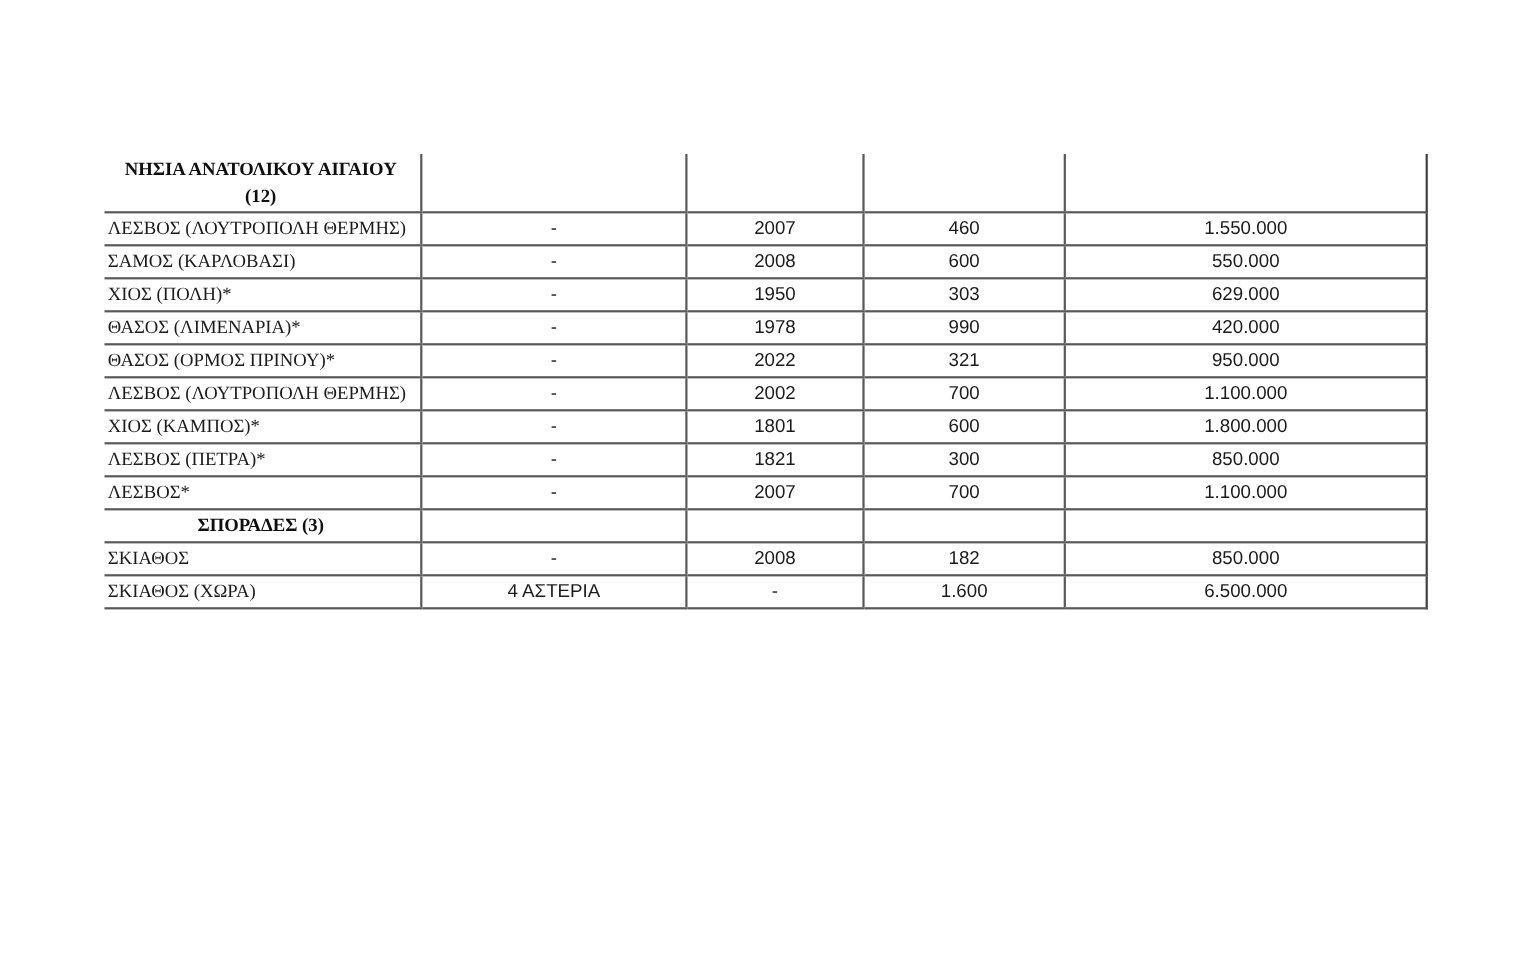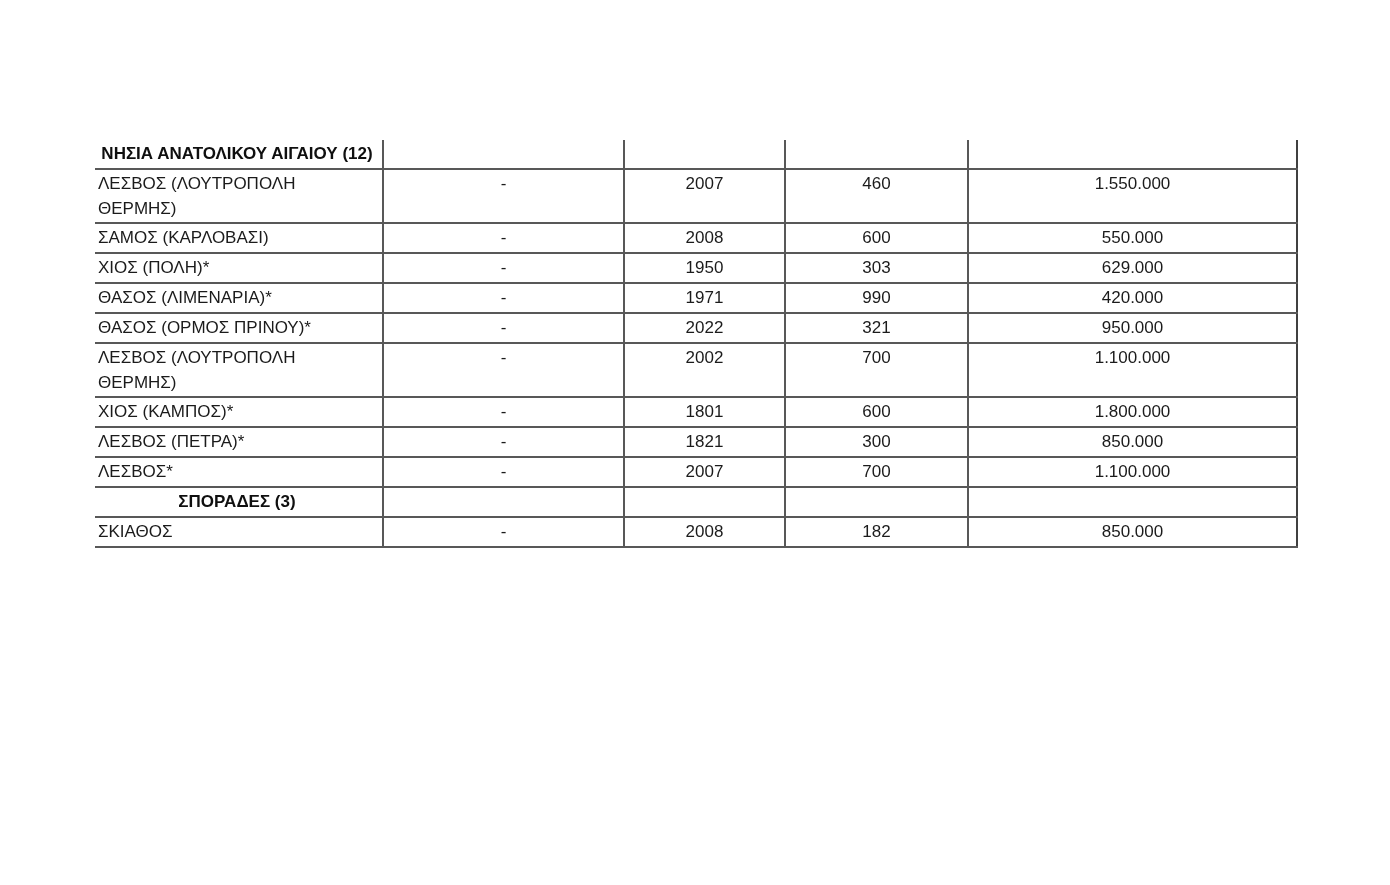--- a/index.html
+++ b/index.html
@@ -35,20 +35,21 @@
     line-height: 25px;
     height: 26px;
     text-align: center;
     overflow: hidden;
     word-wrap: break-word;
   }
   table.doc-table td:first-child {
     border-left: none;
     text-align: left;
     padding-left: 3px;
+    font-family: Liberation Serif, serif;
   }
   table.doc-table td:last-child {
     border-right: 2px solid #404040;
   }
   table.doc-table tr.section-row td:first-child {
     font-weight: bold;
     text-align: center;
     color: #0f0f0f;
   }
 </style>
@@ -89,21 +90,21 @@
         <tr>
           <td>ΧΙΟΣ (ΠΟΛΗ)*</td>
           <td>-</td>
           <td>1950</td>
           <td>303</td>
           <td>629.000</td>
         </tr>
         <tr>
           <td>ΘΑΣΟΣ (ΛΙΜΕΝΑΡΙΑ)*</td>
           <td>-</td>
-          <td>1971</td>
+          <td>1978</td>
           <td>990</td>
           <td>420.000</td>
         </tr>
         <tr>
           <td>ΘΑΣΟΣ (ΟΡΜΟΣ ΠΡΙΝΟΥ)*</td>
           <td>-</td>
           <td>2022</td>
           <td>321</td>
           <td>950.000</td>
         </tr>
@@ -142,15 +143,22 @@
           <td></td>
           <td></td>
         </tr>
         <tr>
           <td>ΣΚΙΑΘΟΣ</td>
           <td>-</td>
           <td>2008</td>
           <td>182</td>
           <td>850.000</td>
         </tr>
+        <tr>
+          <td>ΣΚΙΑΘΟΣ (ΧΩΡΑ)</td>
+          <td>4 ΑΣΤΕΡΙΑ</td>
+          <td>-</td>
+          <td>1.600</td>
+          <td>6.500.000</td>
+        </tr>
       </tbody>
   </table>
 </div>
 
 </body></html>

